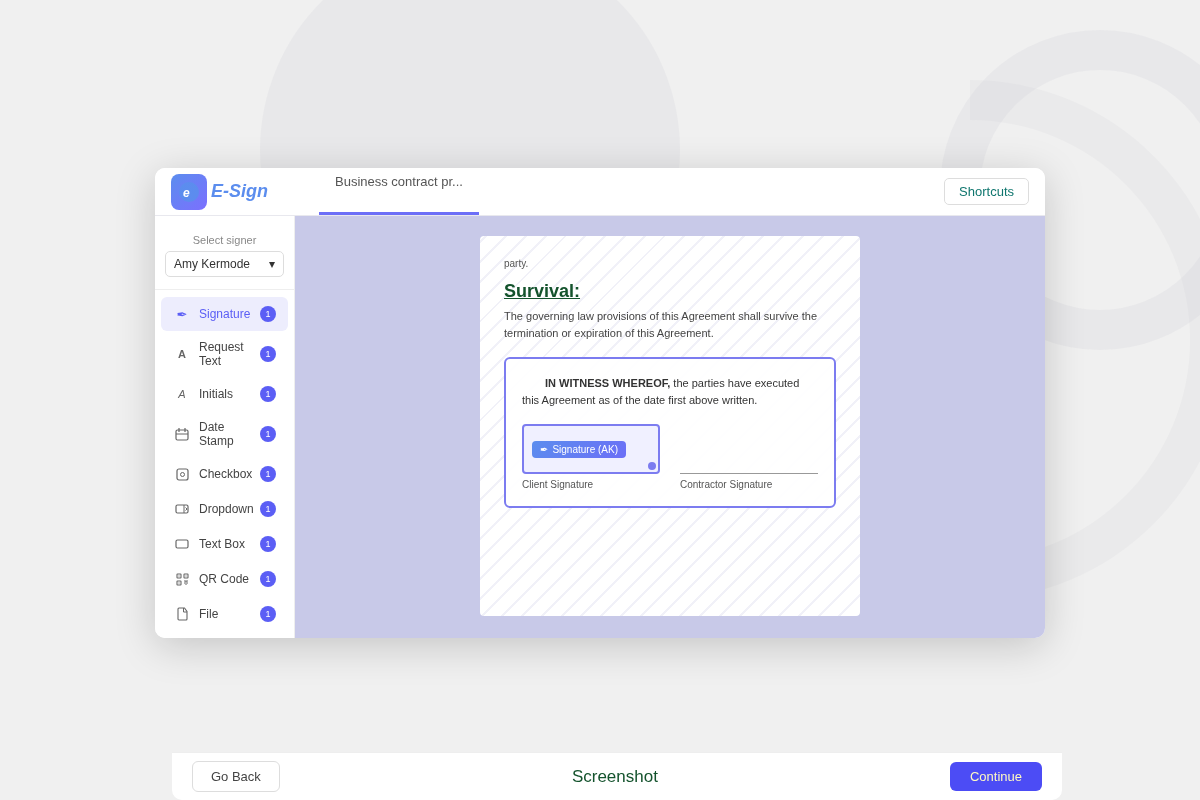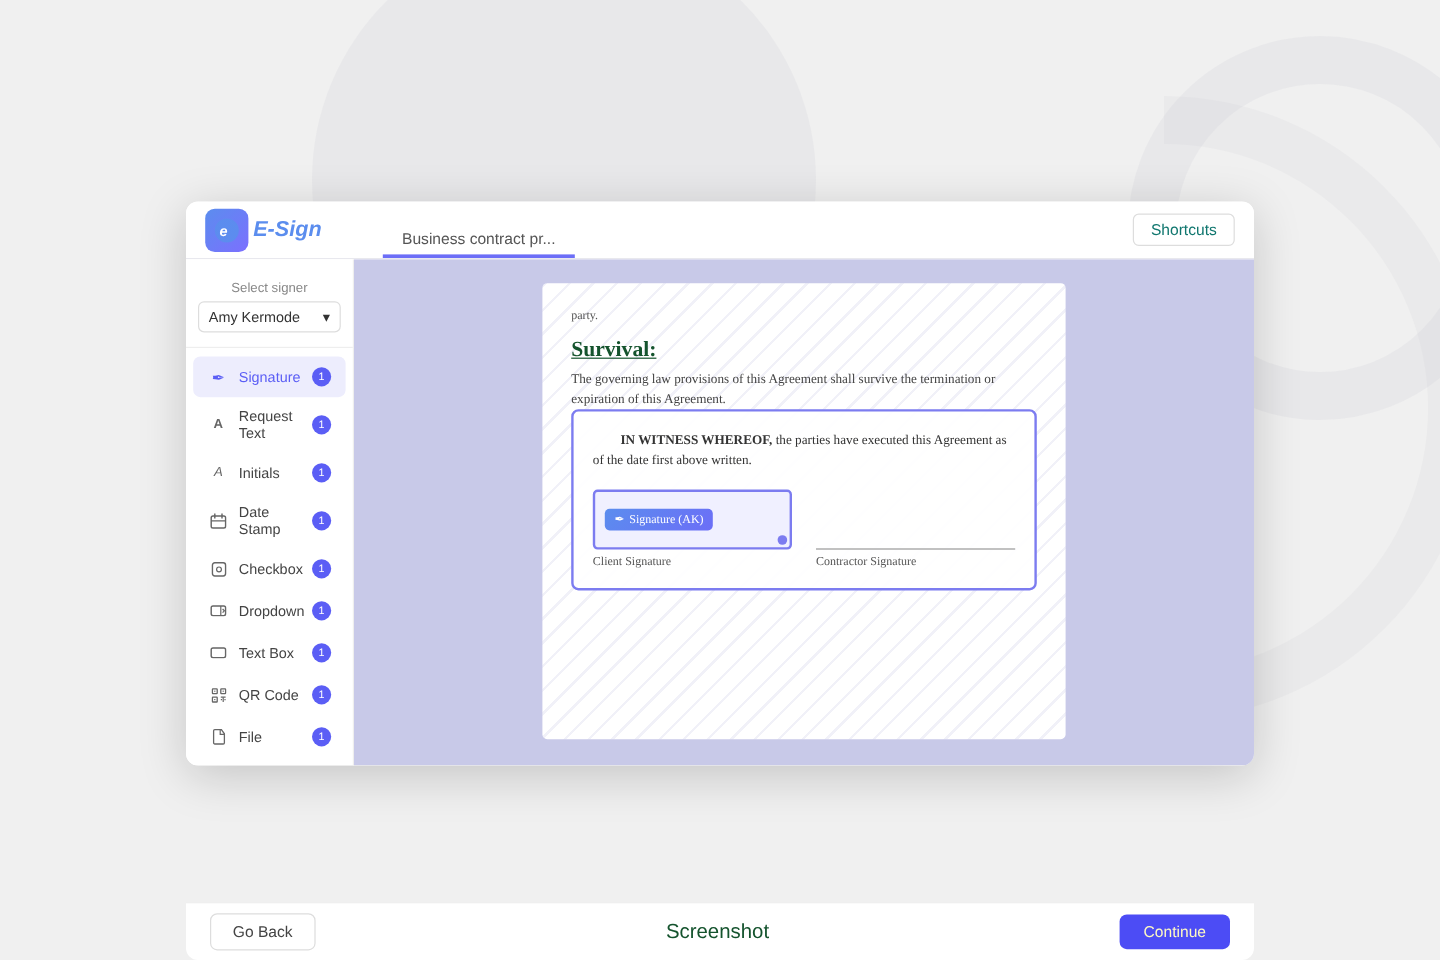--- a/index.html
+++ b/index.html
@@ -96,21 +96,20 @@
       font-size: 18px;
       font-weight: 600;
       color: #333;
       font-style: italic;
     }
     .logo-text span { color: #5b8dee; }
 
     .header-tab-area {
       flex: 1;
       display: flex;
-      align-items: flex-end;
       height: 100%;
       padding-left: 8px;
     }
     .header-tab {
       padding: 6px 16px;
       font-size: 13px;
       color: #555;
       border-bottom: 3px solid #6c6ef7;
       cursor: pointer;
       white-space: nowrap;
@@ -224,26 +223,25 @@
       position: relative;
       display: flex;
       align-items: flex-start;
       justify-content: center;
       padding: 0;
     }
 
     .doc-page {
       background: #fff;
       margin: 20px auto;
-      width: 436px;
+      width: 380px;
       min-height: 380px;
       border-radius: 4px;
       padding: 20px 24px;
       position: relative;
-      font-family: Liberation Serif, serif;
     }
 
     
     .doc-page::before {
       content: '';
       position: absolute;
       inset: 0;
       background: repeating-linear-gradient(
         -45deg,
         rgba(140,140,200,0.12) 0px,
@@ -260,20 +258,21 @@
       font-size: 18px;
       font-weight: bold;
       color: #14532d;
       margin-bottom: 6px;
     }
     .doc-survival-heading span { text-decoration: underline; }
     .doc-paragraph {
       font-size: 11px;
       color: #444;
       line-height: 1.5;
+      margin-bottom: 16px;
     }
 
     .witness-box {
       border: 2px solid #7c7cf0;
       border-radius: 6px;
       padding: 16px;
       background: rgba(255,255,255,0.9);
       position: relative;
       z-index: 1;
     }
@@ -331,21 +330,21 @@
     .sig-label {
       font-size: 10px;
       color: #555;
       margin-top: 5px;
     }
 
     
     .app-footer {
       position: absolute;
       bottom: 0;
-      left: 155px;
+      left: 172px;
       width: 890px;
       height: 48px;
       background: #fff;
       border-top: 1px solid #eee;
       display: flex;
       align-items: center;
       justify-content: space-between;
       padding: 0 20px;
       z-index: 10;
       border-radius: 0 0 10px 10px;

